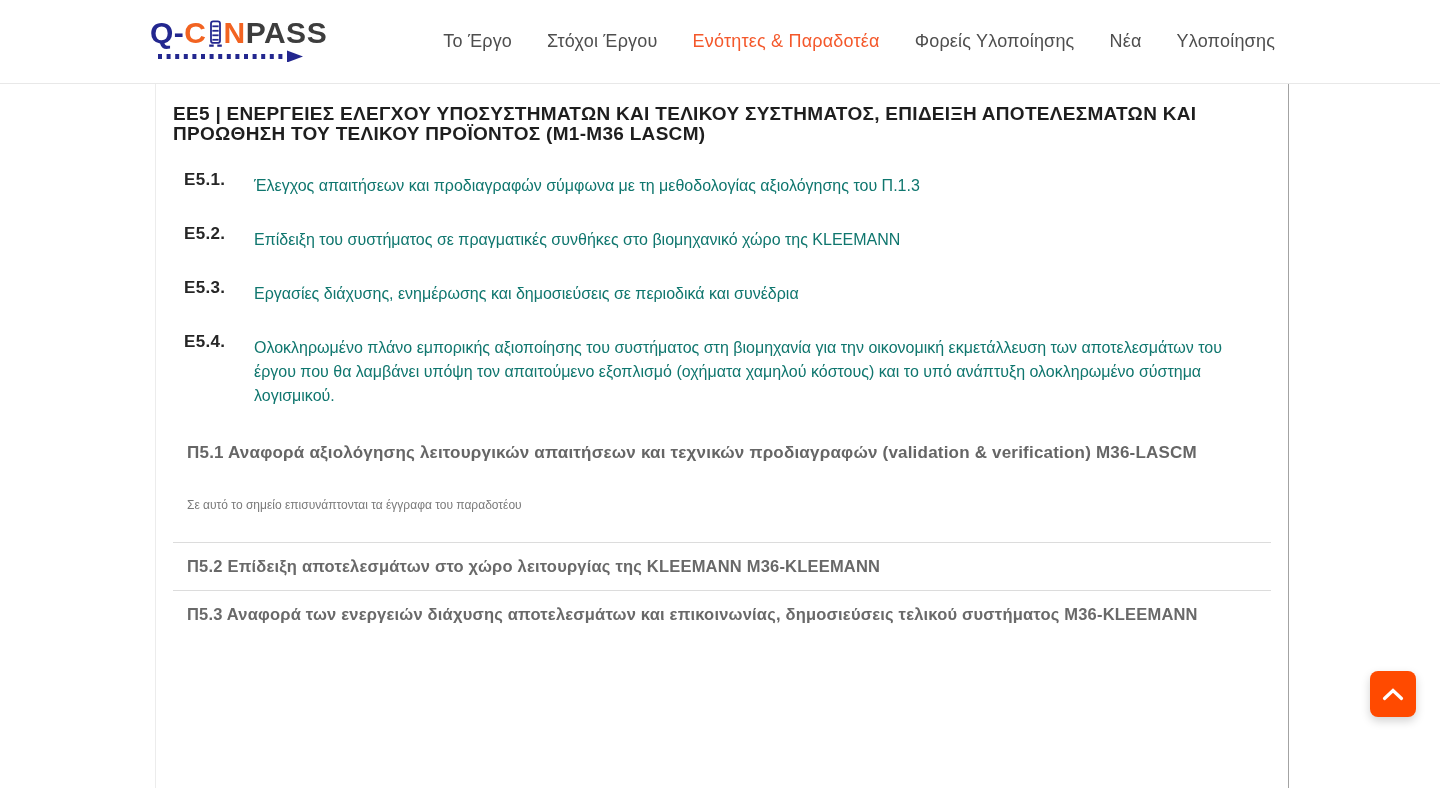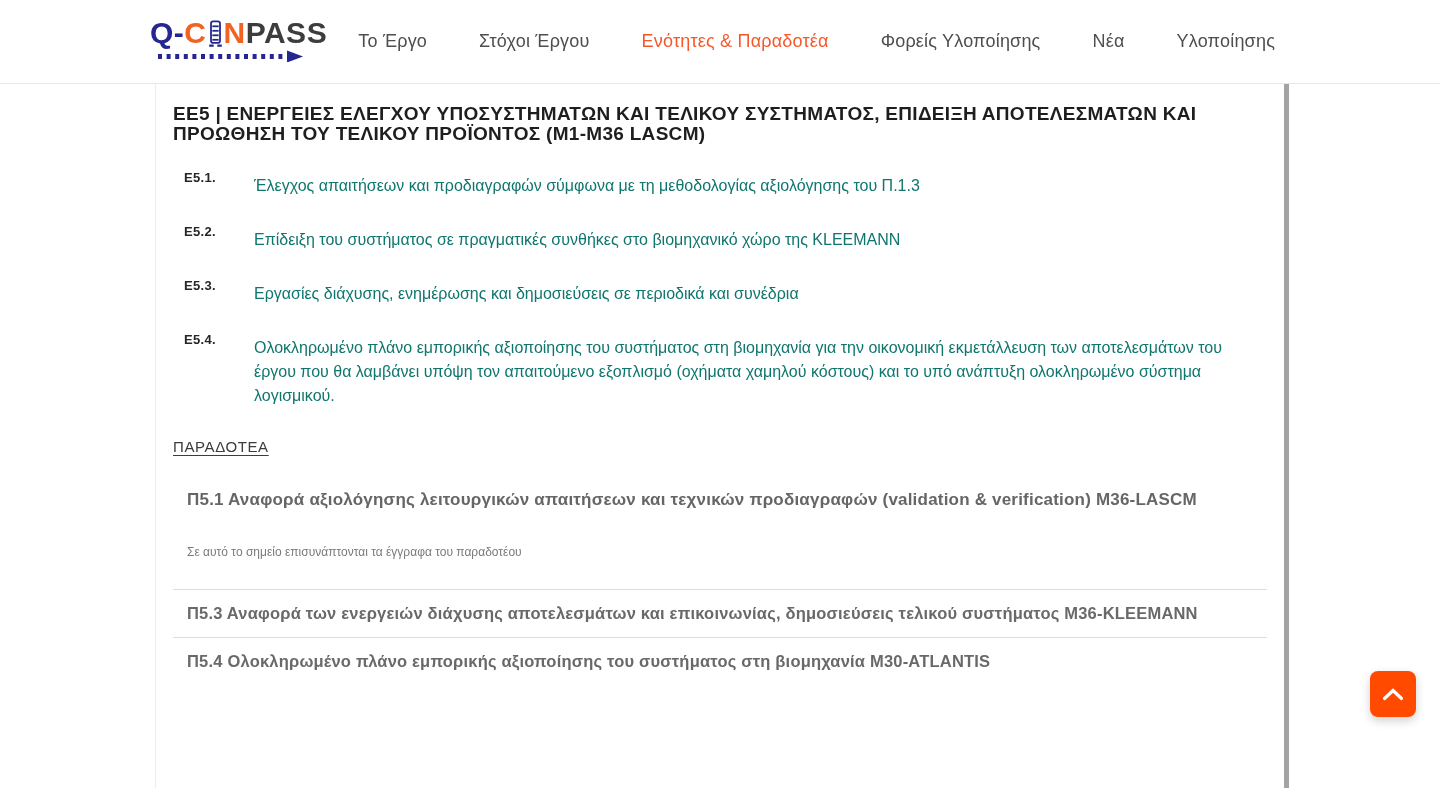--- a/index.html
+++ b/index.html
@@ -17,41 +17,41 @@
     padding:0 165px 0 150px; z-index:5;
   }
   .logo { display:flex; flex-direction:column; line-height:1; cursor:pointer; }
   .logo-text { display:flex; align-items:center; font-weight:bold; font-size:30px; letter-spacing:.5px; }
   .logo-q  { color:#23278f; }
   .logo-c, .logo-n { color:#f26321; }
   .logo-pass { color:#3d3d3d;text-align:right; }
   .logo-stack { margin:0 1px; display:inline-flex; }
   .logo-arrow { margin-top:1px; margin-left:6px; }
 
-  .main-nav { display:flex; align-items:center; gap:52px; }
+  .main-nav { display:flex; align-items:center; gap:35px; }
   .nav-item {
     font-size:18px; color:#4e4e4e; cursor:pointer; white-space:nowrap; letter-spacing:.2px;
   }
   .nav-item.active { color:#f4582b; }
 
   
   .content-card {
     position:absolute; left:155px; top:84px; width:1134px; height:704px;
-    background:#fff; border-left:1px solid #ececec; border-right:5px solid #a3a3a3;
+    background:#fff; border-left:1px solid #ececec; border-right:1px solid #a3a3a3;
     padding:20px 17px 0 17px; overflow:hidden;
   }
   .page-title {
     font-size:19px; font-weight:700; color:#1e1e1e; line-height:20px;
     letter-spacing:.3px; max-width:1080px; text-transform:uppercase;
   }
 
   .activities { margin-top:30px; }
   .activity { display:flex; margin-bottom:30px; }
   .activity-id {
-    flex:0 0 81px; padding-left:11px; font-size:13px; font-weight:700;
+    flex:0 0 81px; padding-left:11px; font-size:17px; font-weight:700;
     color:#262626; letter-spacing:.3px; position:relative; top:-4px;
   }
   .activity-text {
     flex:1; max-width:1000px; font-size:16px; line-height:24px; color:#0f766e;
   }
 
   .deliverables-heading {
     margin-top:19px; font-size:15px; color:#3c3c3c;
     text-decoration:underline; text-underline-offset:3px; letter-spacing:.6px;
   }
@@ -136,28 +136,27 @@
     <div class="activity">
       <span class="activity-id">Ε5.3.</span>
       <span class="activity-text">Εργασίες διάχυσης, ενημέρωσης και δημοσιεύσεις σε περιοδικά και συνέδρια</span>
     </div>
     <div class="activity">
       <span class="activity-id">Ε5.4.</span>
       <span class="activity-text">Ολοκληρωμένο πλάνο εμπορικής αξιοποίησης του συστήματος στη βιομηχανία  για την οικονομική εκμετάλλευση των αποτελεσμάτων του έργου που θα λαμβάνει υπόψη τον απαιτούμενο εξοπλισμό (οχήματα χαμηλού κόστους) και το υπό ανάπτυξη ολοκληρωμένο σύστημα λογισμικού.</span>
     </div>
   </div>
 
-  <div class="deliverables-heading">ΠΑΡΑΔΟΤΕΑ</div>
 
   <div class="deliverable-open-title">Π5.1 Αναφορά αξιολόγησης λειτουργικών απαιτήσεων και τεχνικών προδιαγραφών (validation &amp; verification) M36-LASCM</div>
   <div class="deliverable-open-body">Σε αυτό το σημείο επισυνάπτονται τα έγγραφα του παραδοτέου</div>
 
   <div class="accordion">
+    <div class="accordion-row">Π5.2 Επίδειξη αποτελεσμάτων στο χώρο λειτουργίας της KLEEMANN M36-KLEEMANN</div>
     <div class="accordion-row">Π5.3 Αναφορά των ενεργειών διάχυσης αποτελεσμάτων και επικοινωνίας, δημοσιεύσεις τελικού συστήματος M36-KLEEMANN</div>
-    <div class="accordion-row">Π5.4 Ολοκληρωμένο πλάνο εμπορικής αξιοποίησης του συστήματος στη βιομηχανία M30-ATLANTIS</div>
   </div>
 
 </main>
 
 <div class="scroll-top">
   <span style="display:inline-flex;">
     <svg width="22" height="14" viewBox="0 0 22 14" aria-hidden="true">
       <polyline points="2.5,11.5 11,3.5 19.5,11.5" fill="none" stroke="#ffffff" stroke-width="3.2" stroke-linecap="round" stroke-linejoin="miter"></polyline>
     </svg>
   </span>

